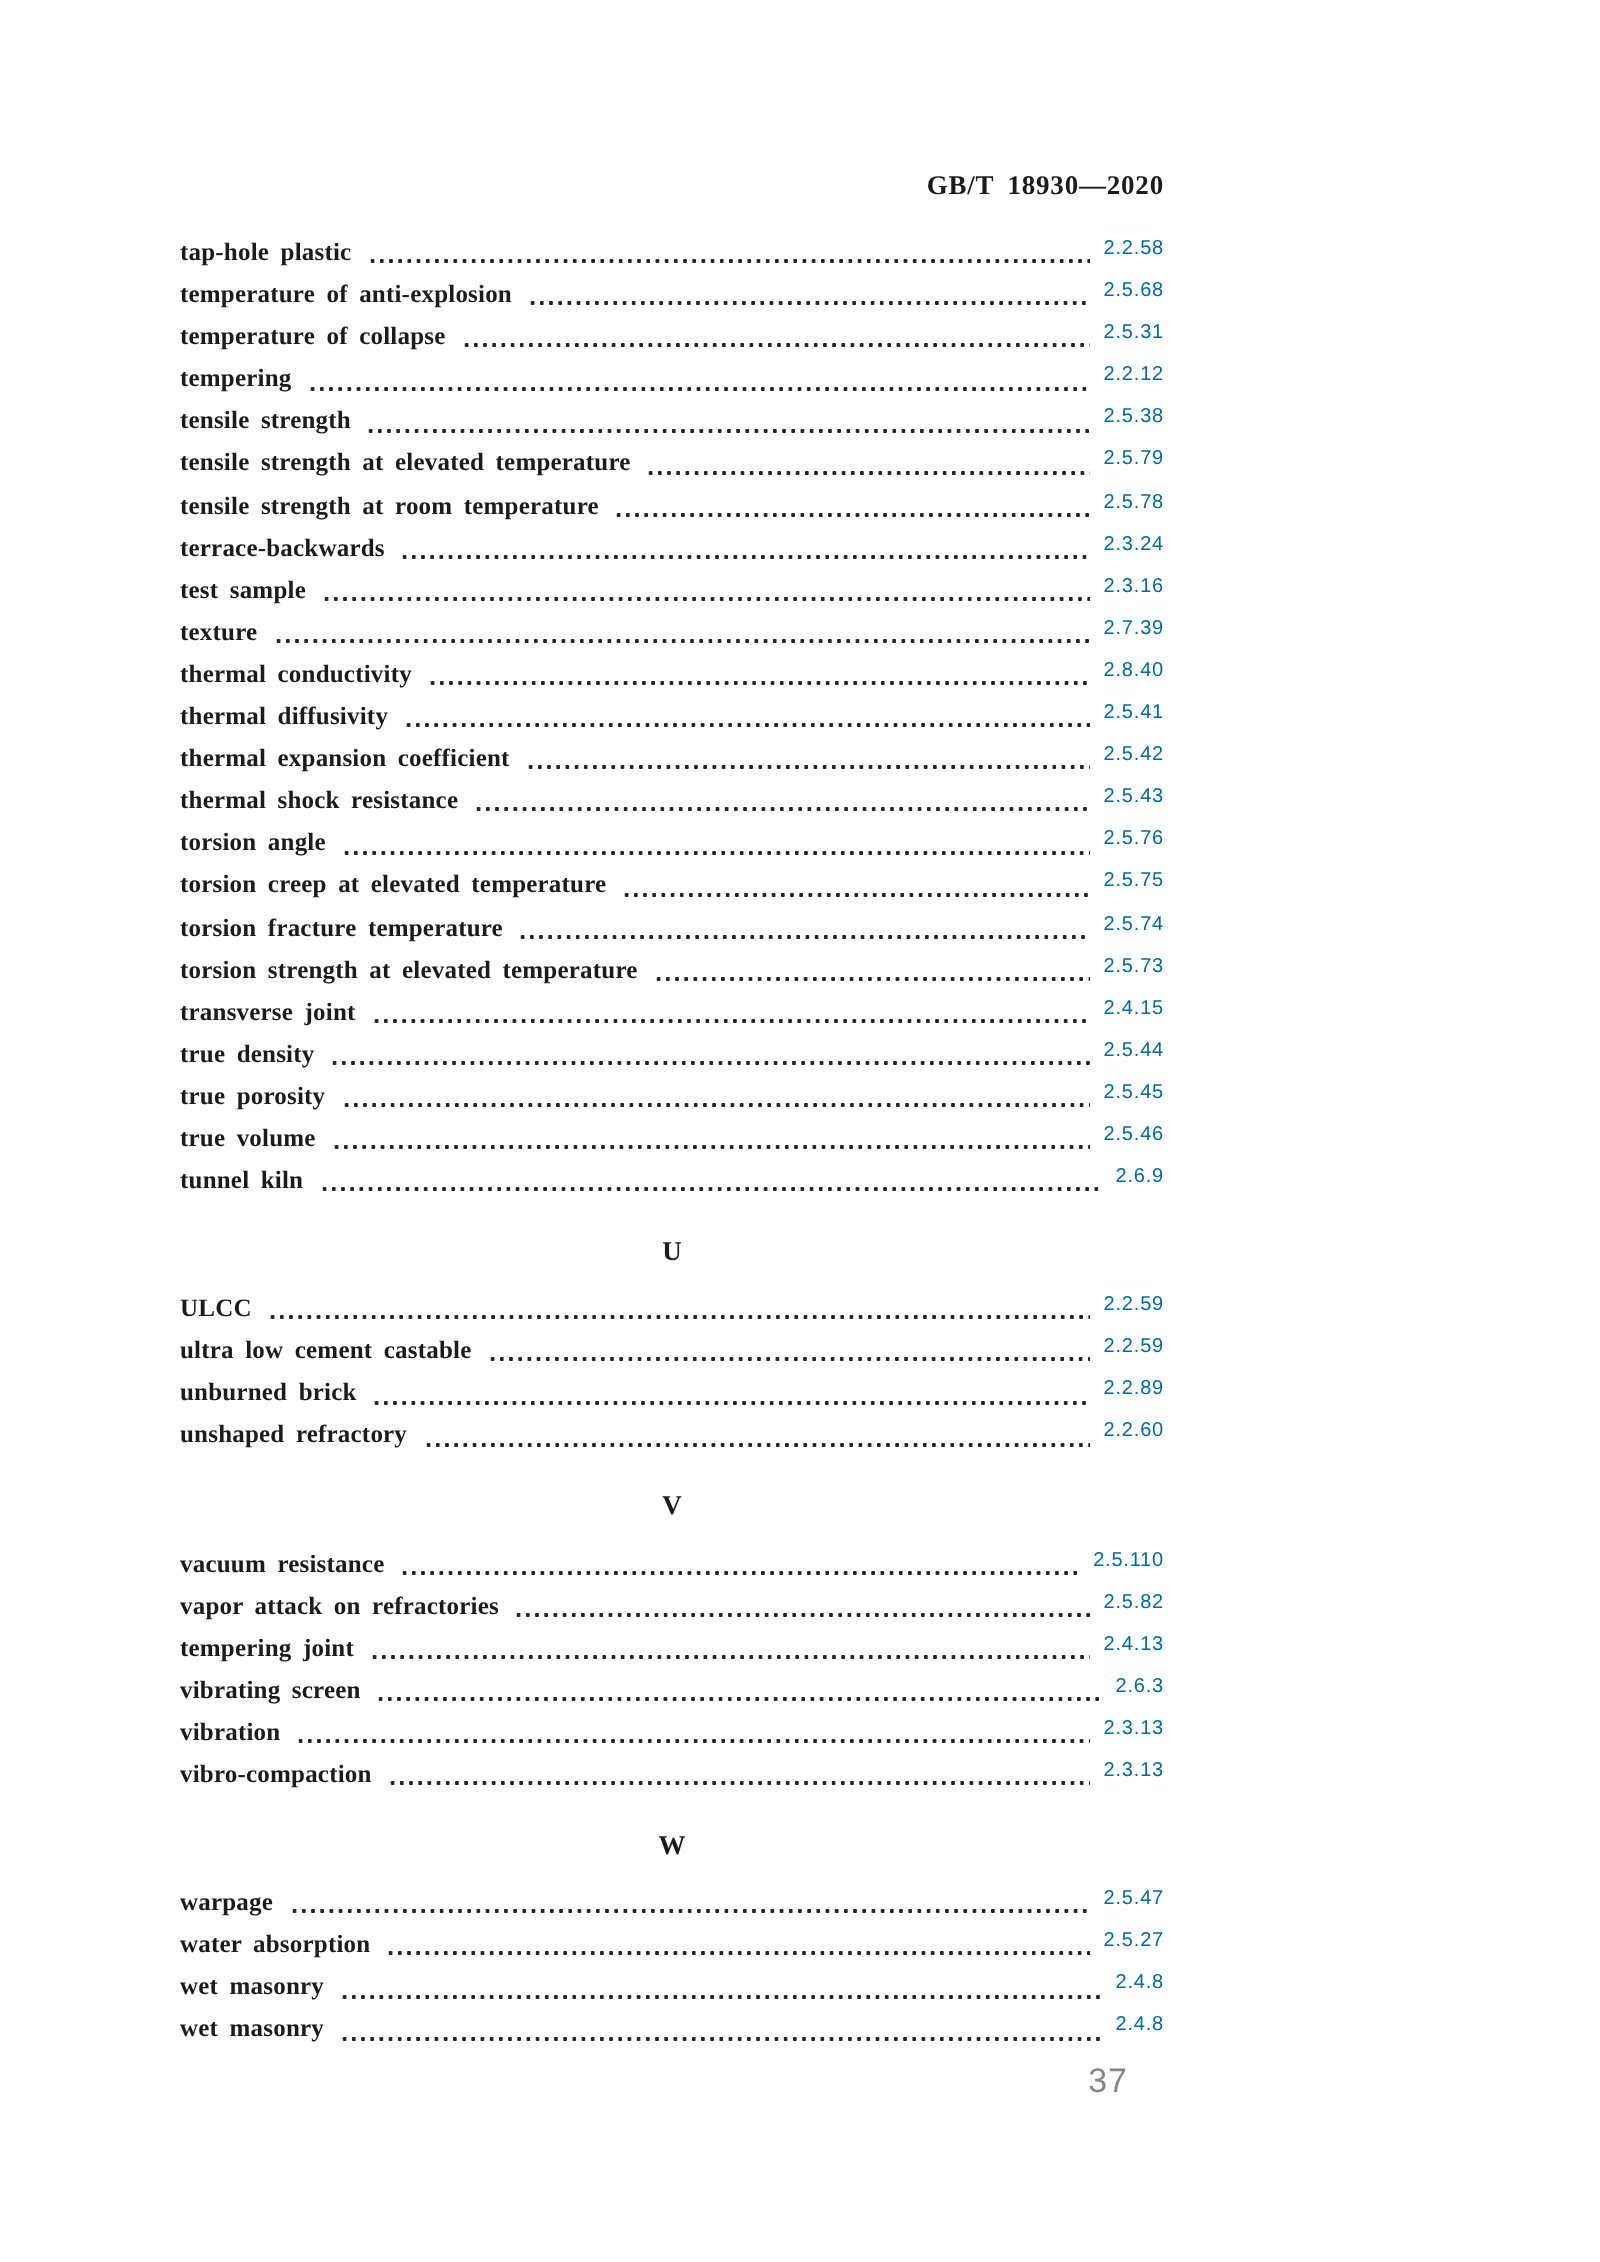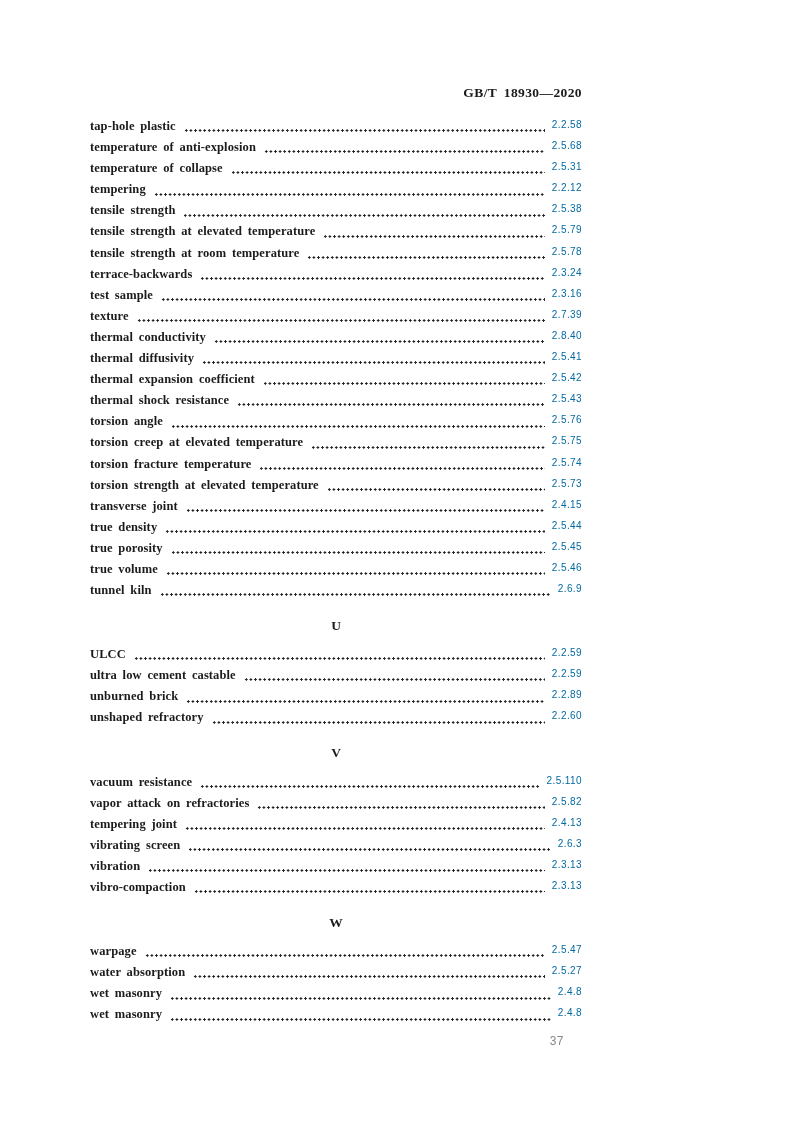--- a/index.html
+++ b/index.html
@@ -81,21 +81,21 @@
     position: absolute;
     top: 1031px;
     left: 90px;
     right: 90px;
     text-align: right;
     padding-right: 18px;
     box-sizing: border-box;
   }
   .page-number {
     font-family: "Liberation Sans", sans-serif;
-    font-size: 12px;
+    font-size: 17px;
     color: #85858d;
     letter-spacing: 0.5px;
   }
 </style>
 </head>
 <body>
 
 <div class="page">
   <div class="doc-header">
     <span>GB/T 18930—2020</span>

